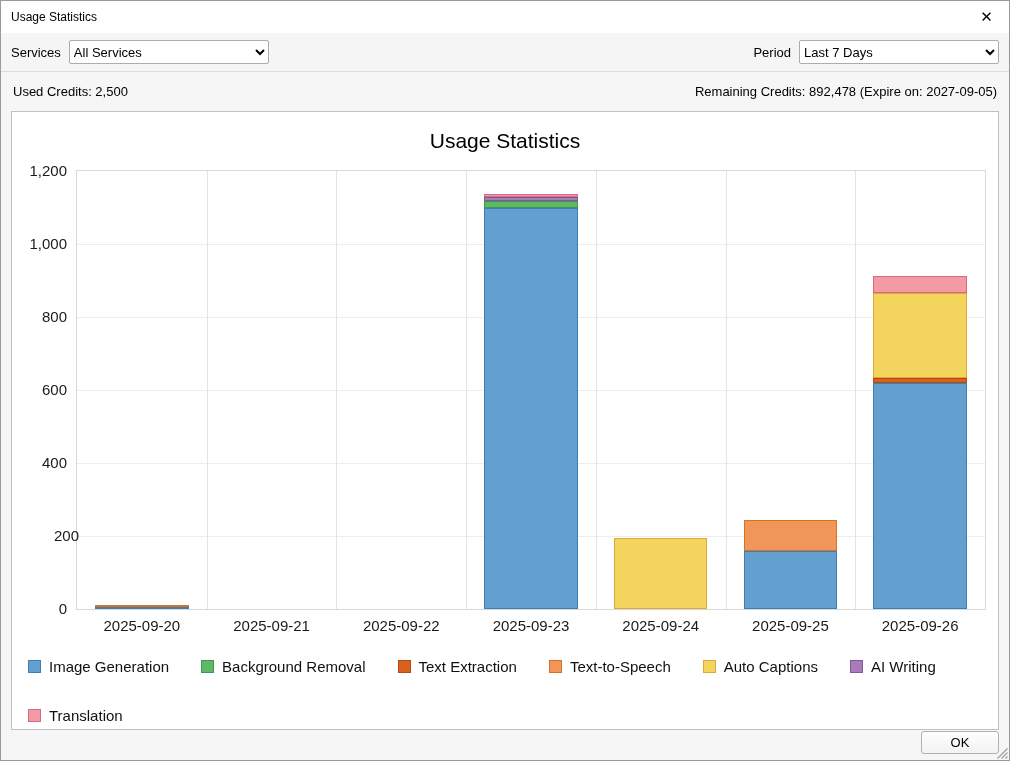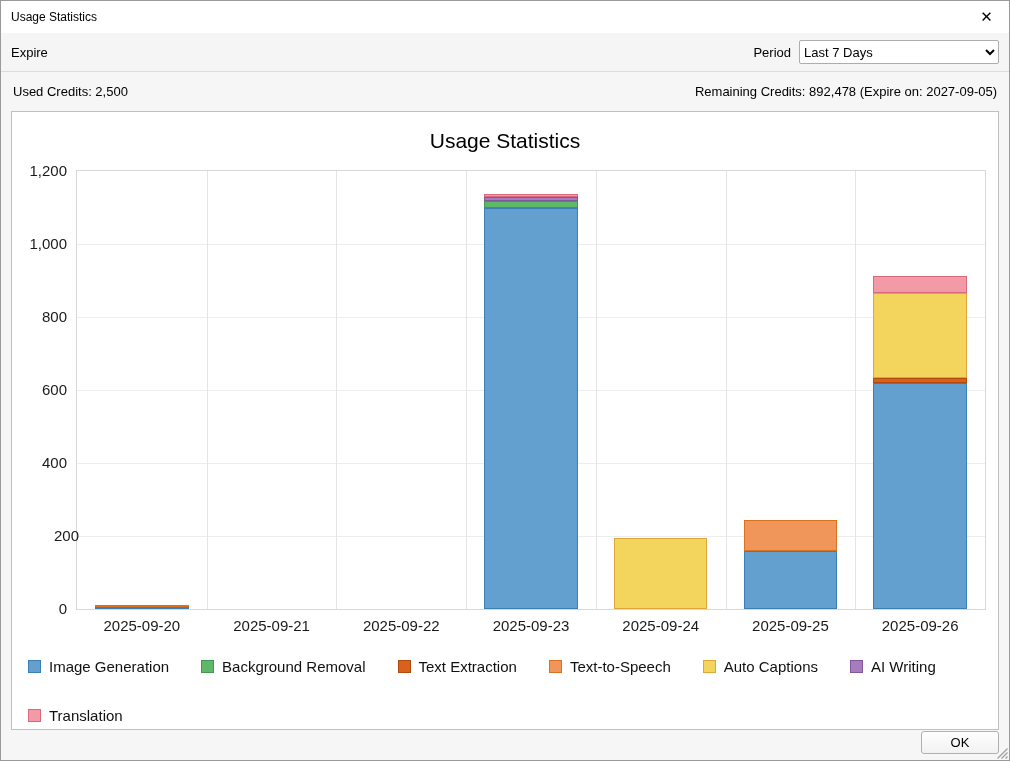--- a/index.html
+++ b/index.html
@@ -61,21 +61,24 @@
 <body>
 
 <div class="titlebar">
   <span class="title">Usage Statistics</span>
   <button class="close-btn">
     <span>✕</span>
   </button>
 </div>
 
 <div class="toolbar">
-  <label>Expire</label>
+  <label>Services</label>
+  <select>
+    <option>All Services</option>
+  </select>
   <div class="spacer"></div>
   <label>Period</label>
   <select>
     <option>Last 7 Days</option>
   </select>
 </div>
 
 <div class="credits-row">
   <span>Used Credits: 2,500</span>
   <span>Remaining Credits: 892,478 (Expire on: 2027-09-05)</span>

